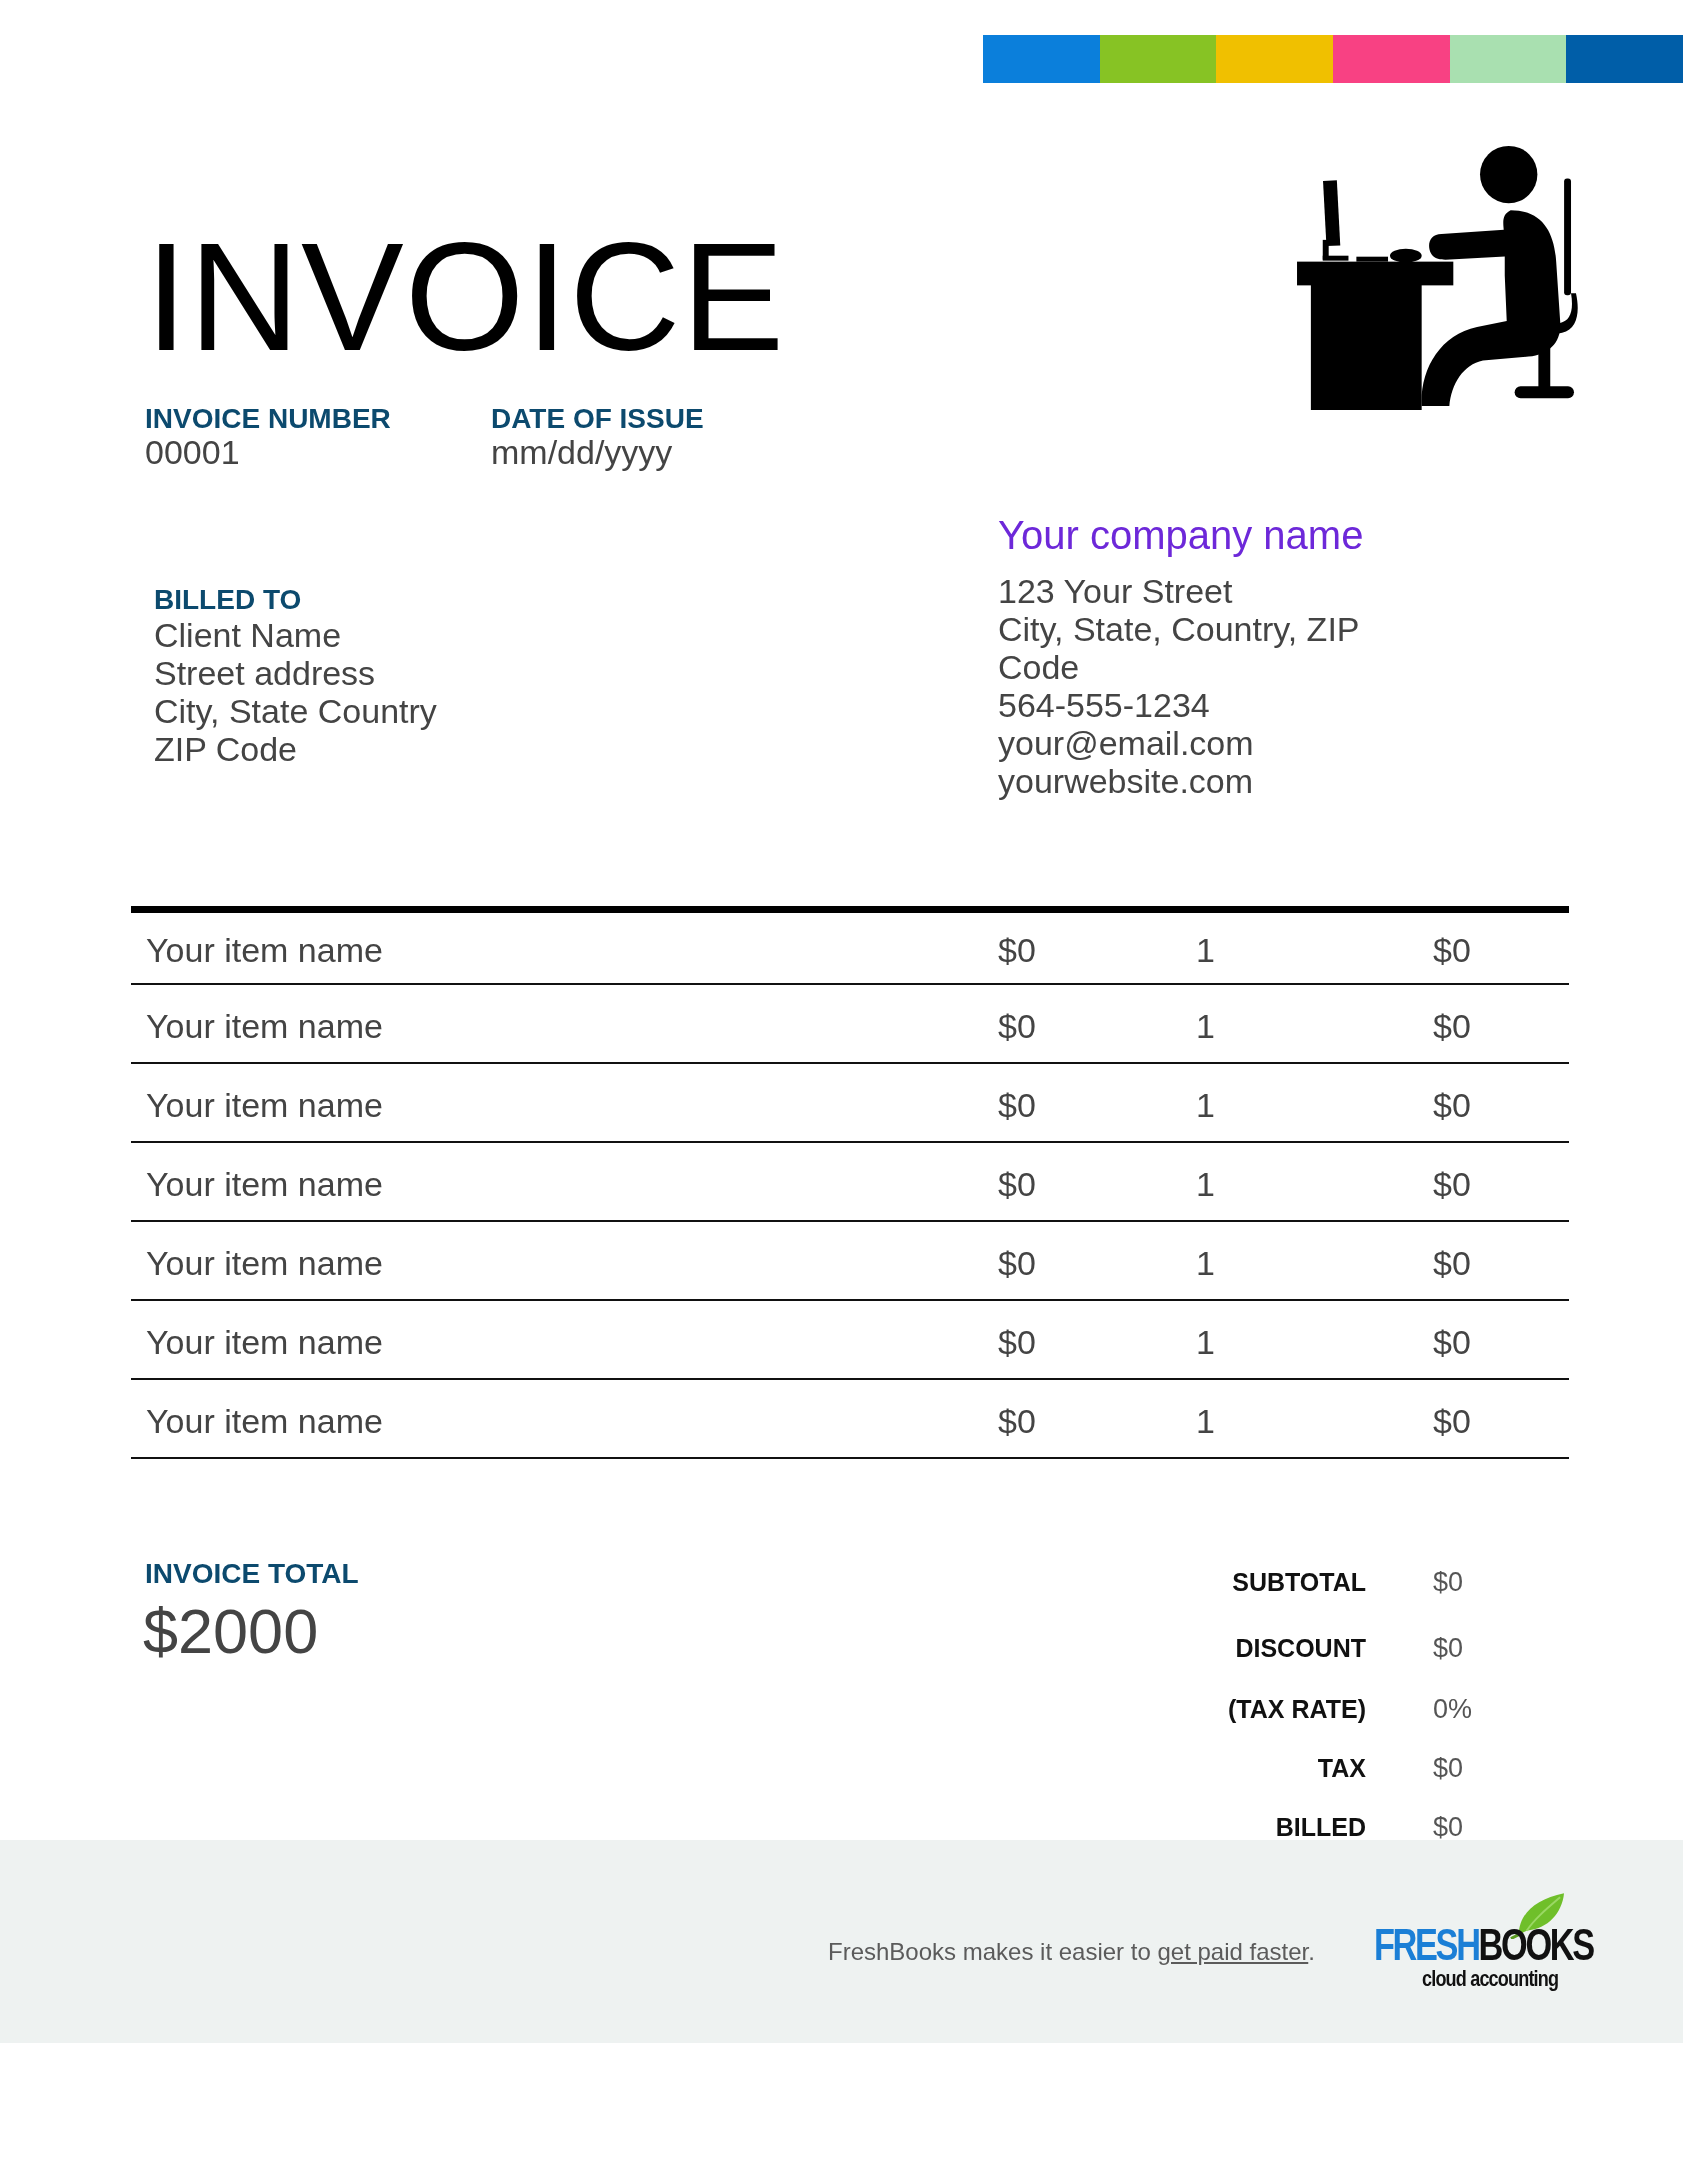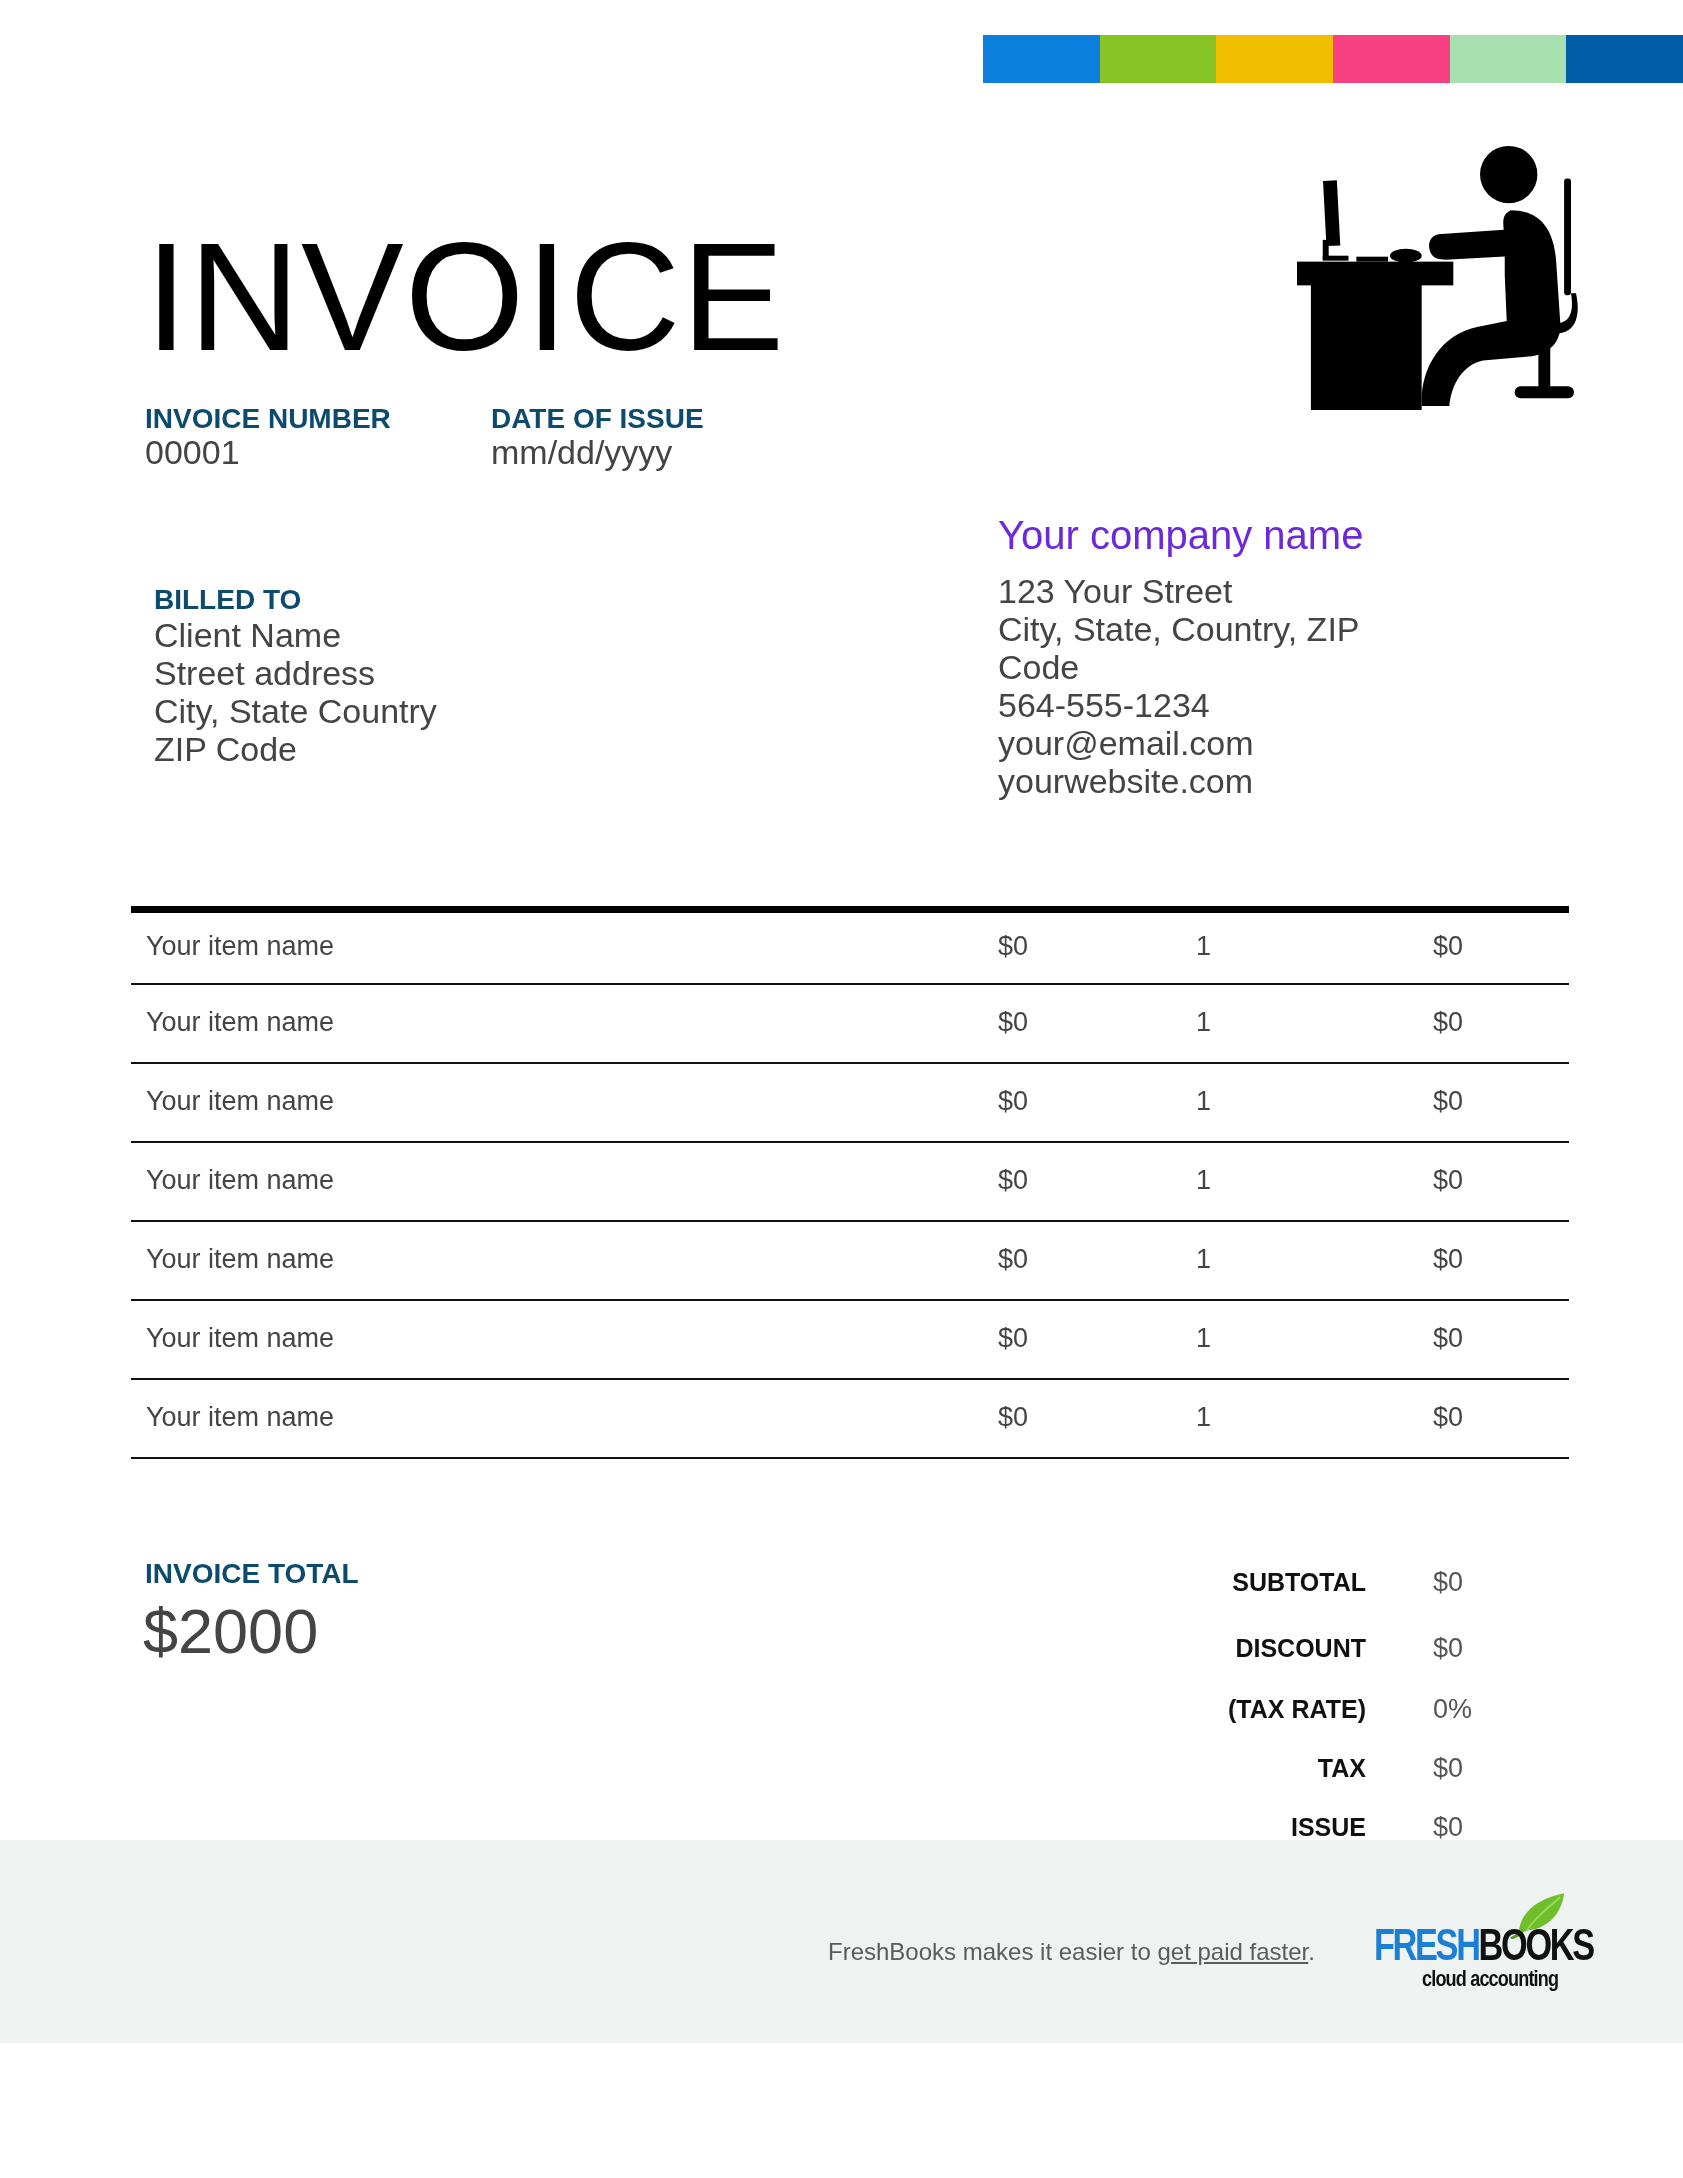--- a/index.html
+++ b/index.html
@@ -29,21 +29,21 @@
 
   .desk-icon { left: 1295px; top: 137px; width: 283px; height: 273px; }
 
   
   .table { left: 131px; top: 906px; width: 1438px; }
   .thead { position: relative; height: 48px; }
   .thead .th { position: absolute; top: 4px; font-size: 24px; font-weight: bold; color: #a3a3a3; white-space: nowrap; }
   .head-rule { height: 7px; background: #000; }
   .row { position: relative; height: 79px; border-bottom: 2.5px solid #111; }
   .row.first { height: 72px; }
-  .row .td { position: absolute; top: 22px; font-size: 27px; color: #444; white-space: nowrap; }
+  .row .td { position: absolute; top: 22px; font-size: 34px; color: #444; white-space: nowrap; }
   .row.first .td { top: 18px; }
   .c-desc { left: 15px; }
   .c-unit { left: 867px; }
   .c-qty { left: 1065px; }
   .c-amt { left: 1302px; }
 
   
   .inv-total { left: 145px; top: 1560px; }
   .inv-total-amount { left: 143px; top: 1598px; font-size: 63px; line-height: 67px; color: #444; white-space: nowrap; }
 
@@ -192,21 +192,21 @@
   </div>
   <div class="trow" style="top:127px">
     <div class="tlabel">(TAX RATE)</div>
     <div class="tval">0%</div>
   </div>
   <div class="trow" style="top:186px">
     <div class="tlabel">TAX</div>
     <div class="tval">$0</div>
   </div>
   <div class="trow" style="top:245px">
-    <div class="tlabel">ISSUE</div>
+    <div class="tlabel">BILLED</div>
     <div class="tval">$0</div>
   </div>
 </div>
 
 <div class="footer"></div>
 <div class="footer-text">
   <span>FreshBooks makes it easier to </span><a>get paid faster</a><span>.</span>
 </div>
 <div class="logo">
   <svg class="leaf" viewBox="0 0 62 48" xmlns="http://www.w3.org/2000/svg">

